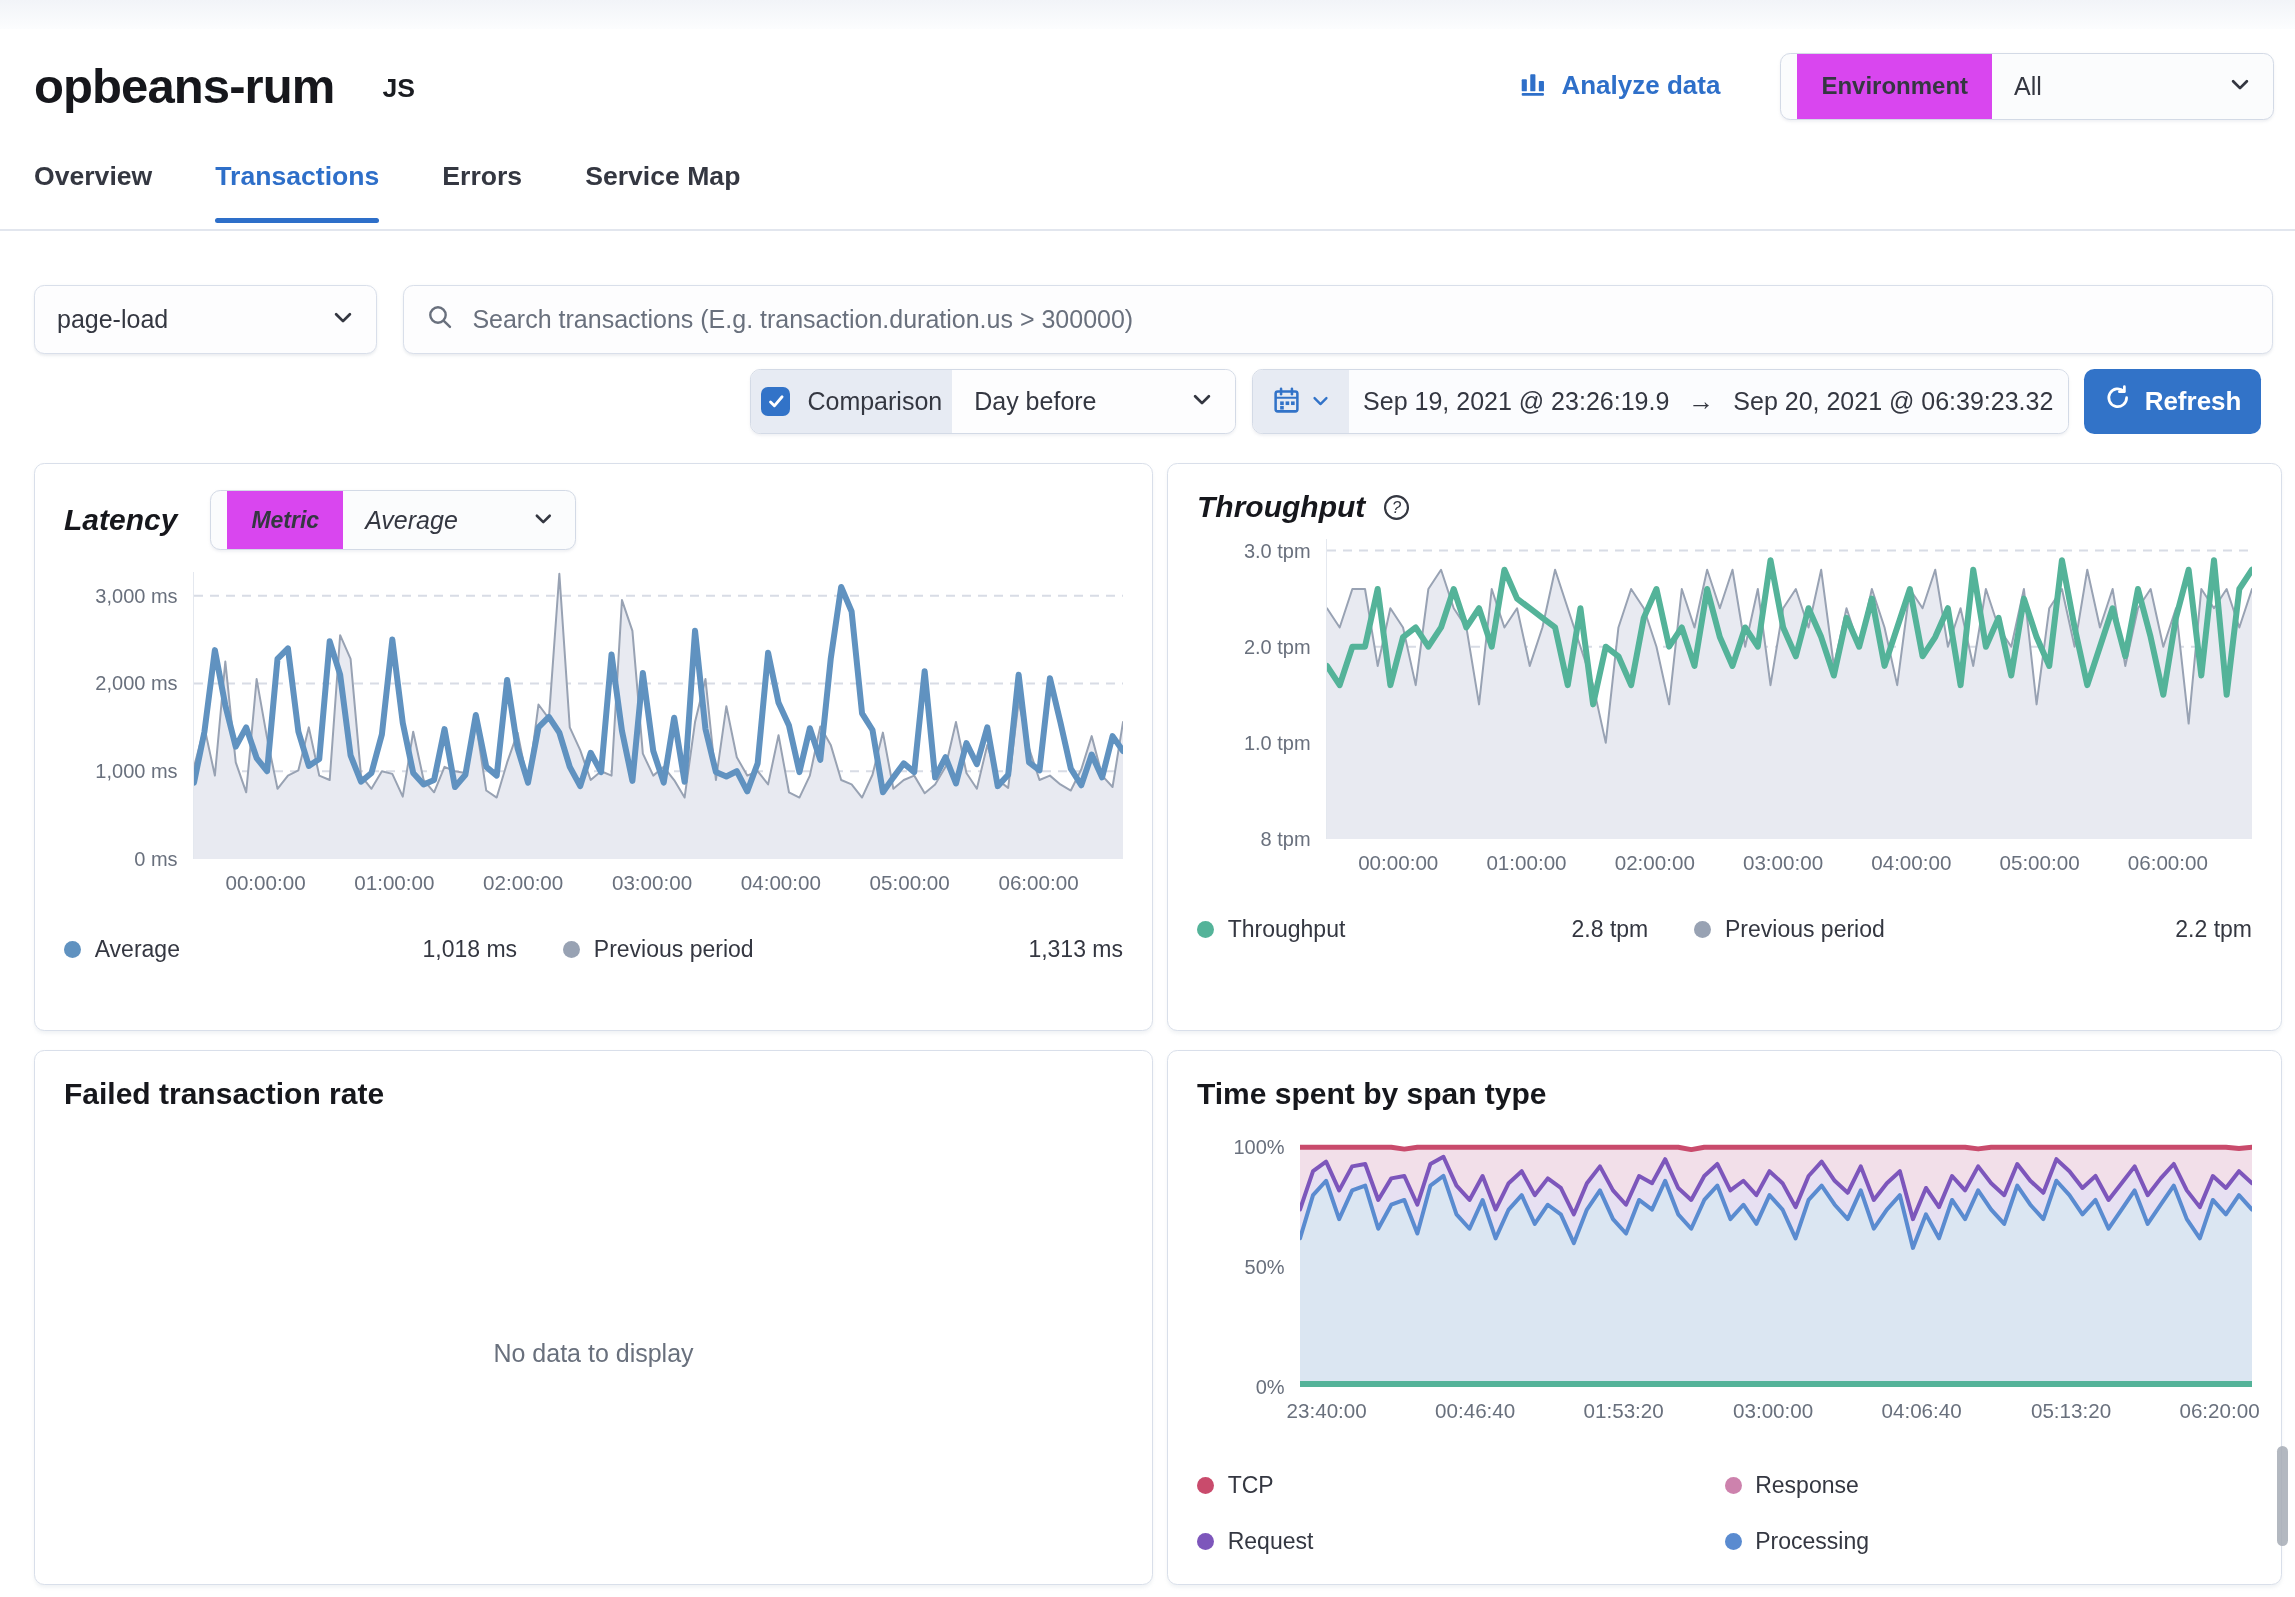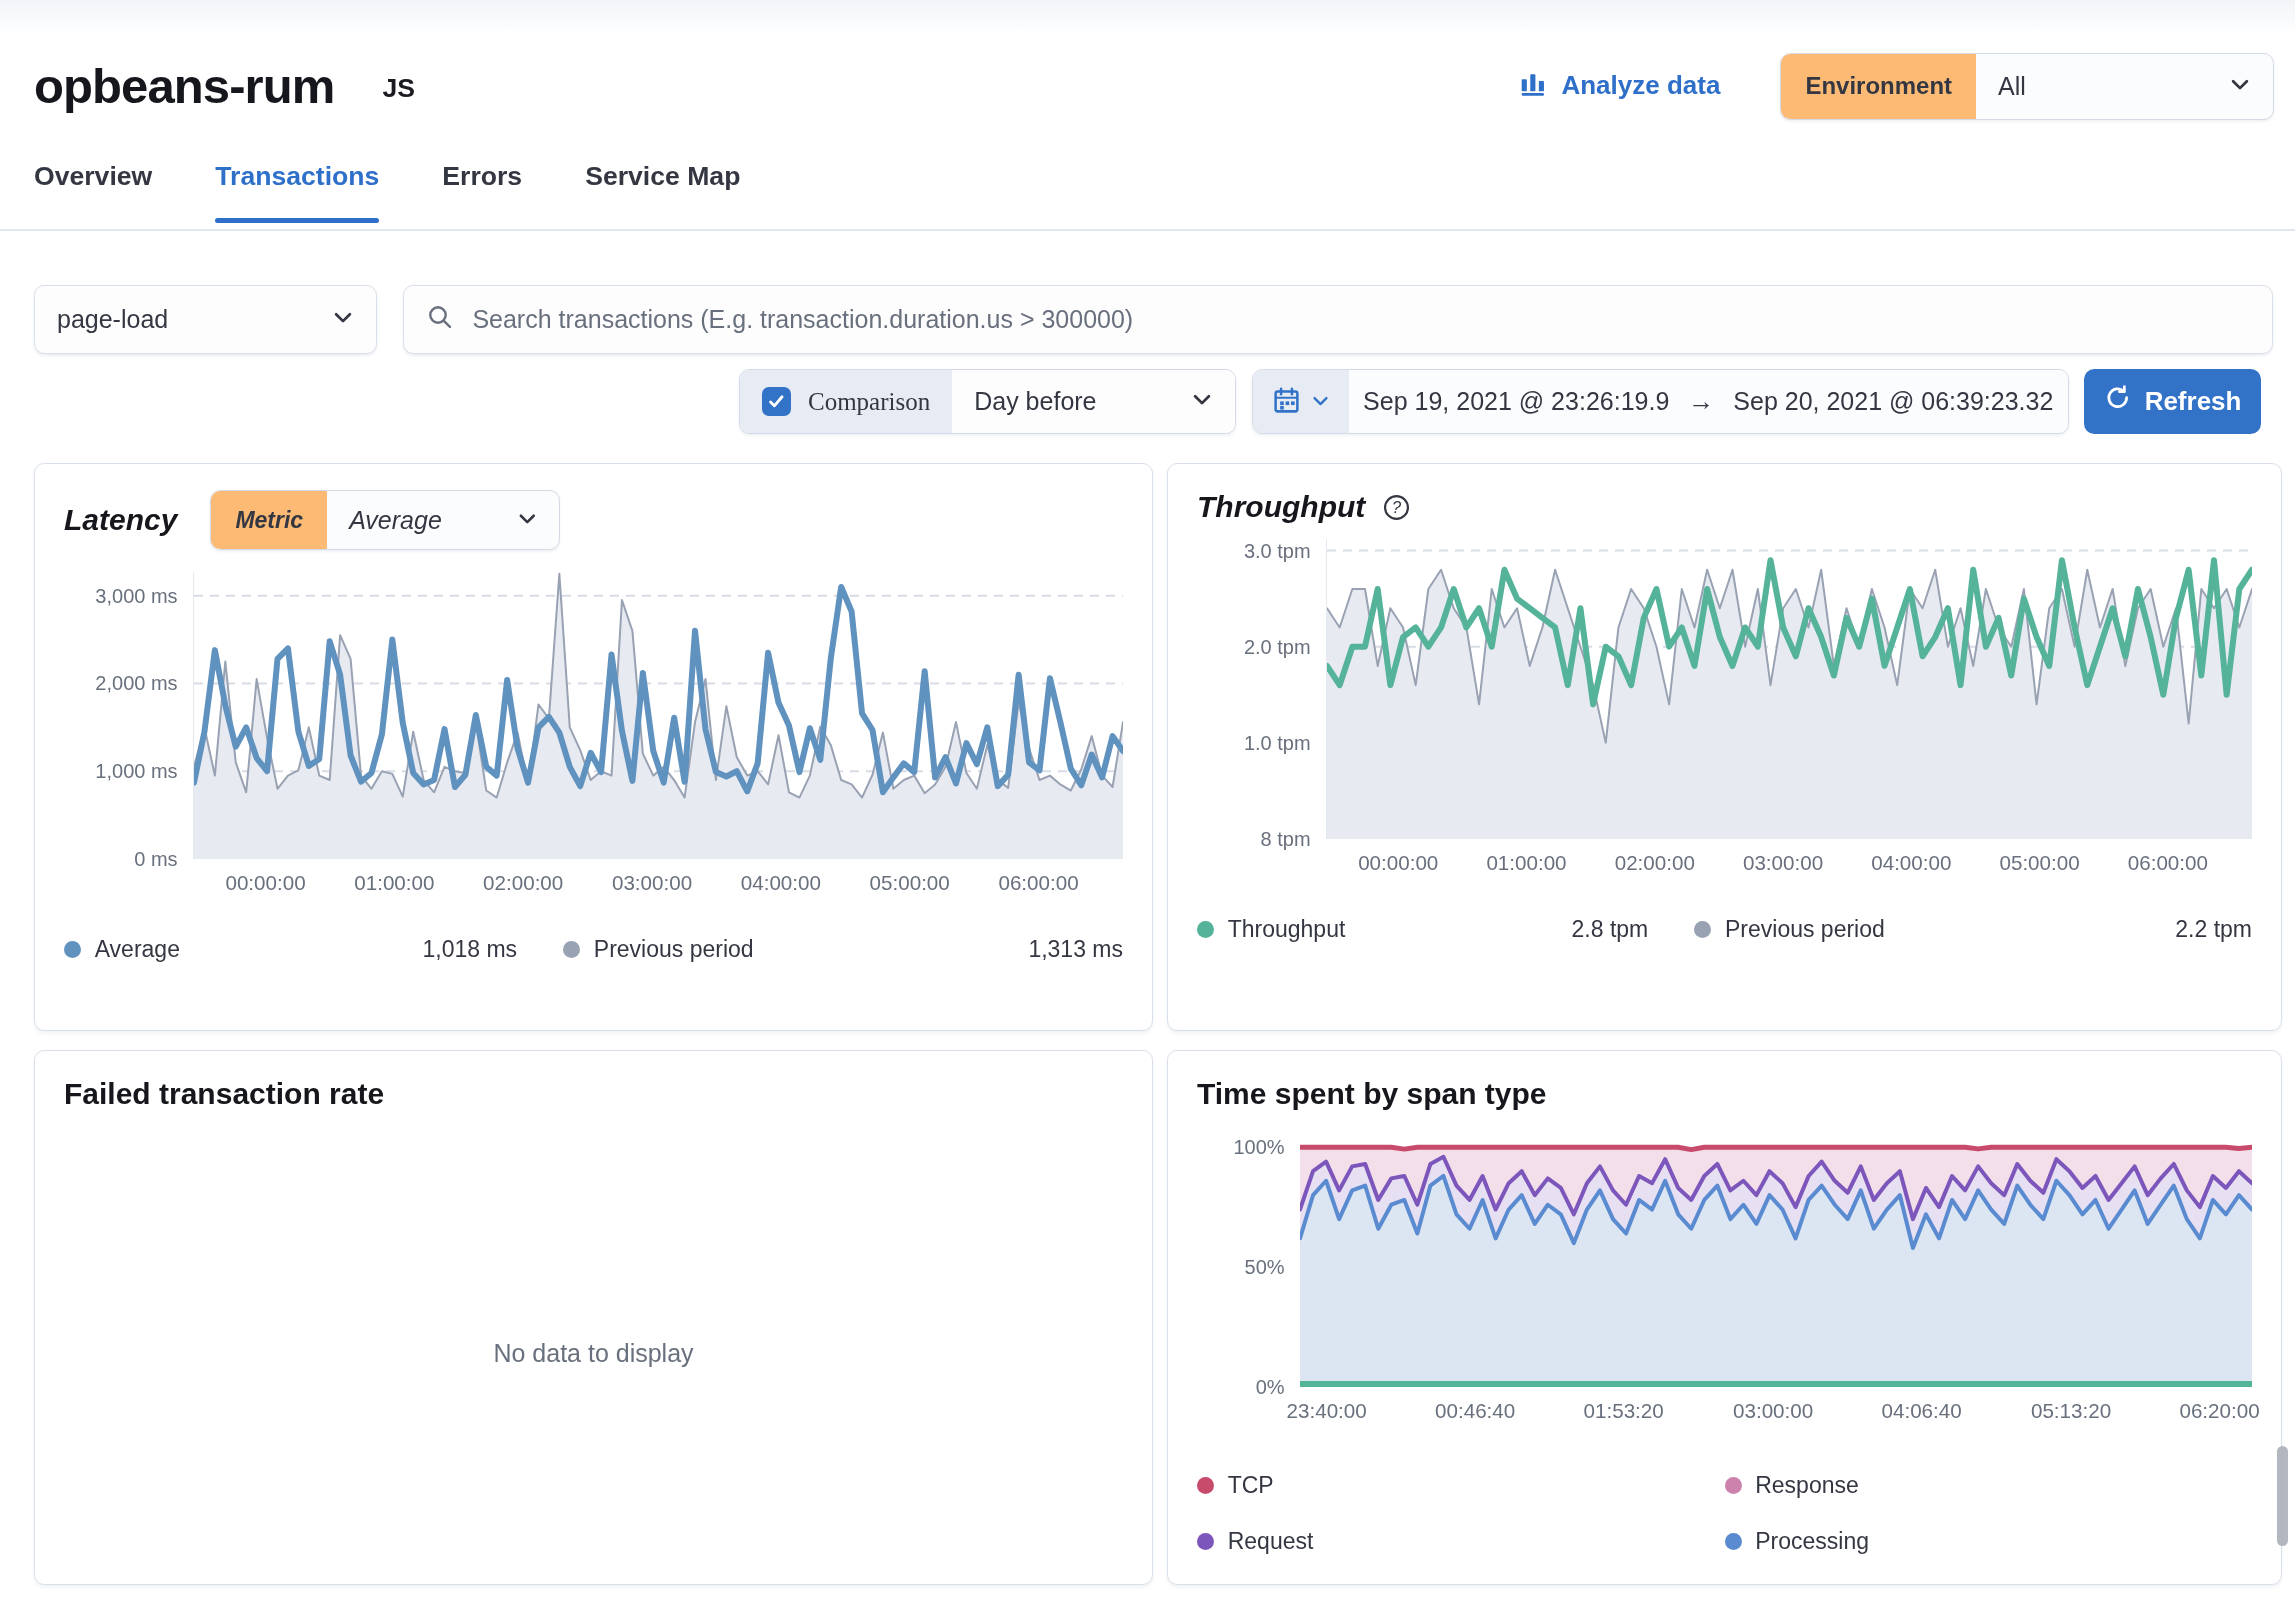--- a/index.html
+++ b/index.html
@@ -10,22 +10,22 @@
   
   .header { position:absolute; left:34px; top:45px; right:20.6px; height:82px;
     display:flex; align-items:center; }
   .svc-title { font-size:49px; font-weight:bold; color:#16171c; letter-spacing:-0.9px; }
   .agent-badge { font-size:26.6px; font-weight:bold; color:#1a1c21; margin-left:48px; margin-top:5.1px; }
   .header-right { margin-left:auto; display:flex; align-items:center; gap:60px; }
   .analyze-link { display:flex; align-items:center; gap:13.7px; color:#2e6fc9;
     font-size:26px; font-weight:600; cursor:pointer; }
   .ctl-group { display:flex; align-items:stretch; border:0.9px solid #d3dae6; border-radius:10.3px;
     overflow:hidden; background:#fbfcfd; box-shadow:0 1.7px 2.6px rgba(152,162,179,.15); }
-  .ctl-label { background:#fdba74; display:flex; align-items:center; padding:0 24px;
-    font-size:24px; font-weight:600; color:#343741; }
+  .ctl-label { background:#d946ef; display:flex; align-items:center; padding:0 24px;
+    font-size:24px; font-weight:600; color:#343741;margin-left:16px; }
   .ctl-value { display:flex; align-items:center; gap:22px; padding:0 22px; font-size:25px; color:#343741; }
   .env-group { height:67px; width:494px; }
   .env-group .ctl-value { flex:1; }
   .chev { margin-left:auto; }
   
   .tabs { position:absolute; left:34px; top:161px; display:flex; gap:63px; }
   .tab { font-size:26.6px; font-weight:600; color:#343741; padding-bottom:31px; cursor:pointer; position:relative; }
   .tab.active { color:#2e6fc9; }
   .tab.active::after { content:""; position:absolute; left:0; right:0; bottom:0; height:5.1px;
     background:#2e6fc9; border-radius:2.6px; }
@@ -35,22 +35,22 @@
   .select-box { height:69px; border:0.9px solid #d9dfea; border-radius:10.3px; background:#fdfdfe;
     box-shadow:0 1.7px 2.6px rgba(152,162,179,.18); display:flex; align-items:center;
     padding:0 22px; font-size:25px; color:#343741; }
   .txtype { width:343px; }
   .txtype .chev { margin-left:auto; }
   .searchbox { flex:1; display:flex; align-items:center; gap:19px; }
   .searchbox .ph { color:#69707d; font-size:25px; }
   
   .time-row { position:absolute; right:34px; top:369px; height:65px; display:flex; gap:15.4px; }
   .cmp-group { height:65px; }
-  .cmp-left { background:#e7ebf3; display:flex; align-items:center; gap:17px; padding:0 22px;
-    font-size:25px; color:#343741;font-family:Liberation Serif, serif; }
+  .cmp-left { background:#e7ebf3; display:flex; align-items:center; gap:17px; padding:0 10px;
+    font-size:25px; color:#343741; }
   .checkbox { width:29px; height:29px; border-radius:6.9px; background:#3273c8; display:flex;
     align-items:center; justify-content:center; }
   .cmp-right { background:#fdfdfe; display:flex; align-items:center; gap:26px; padding:0 22px;
     font-size:25px; min-width:283px; }
   .cmp-right .chev{ margin-left:auto; }
   .date-group { height:65px; width:817px; }
   .date-icon-seg { background:#e7ebf3; display:flex; align-items:center; gap:10.3px; padding:0 19px; }
   .date-main { flex:1; display:flex; align-items:center; justify-content:center; gap:19px;
     background:#fbfcfe; font-size:25px; color:#343741; font-weight:500; }
   .date-arrow { color:#343741; font-size:26px; }

